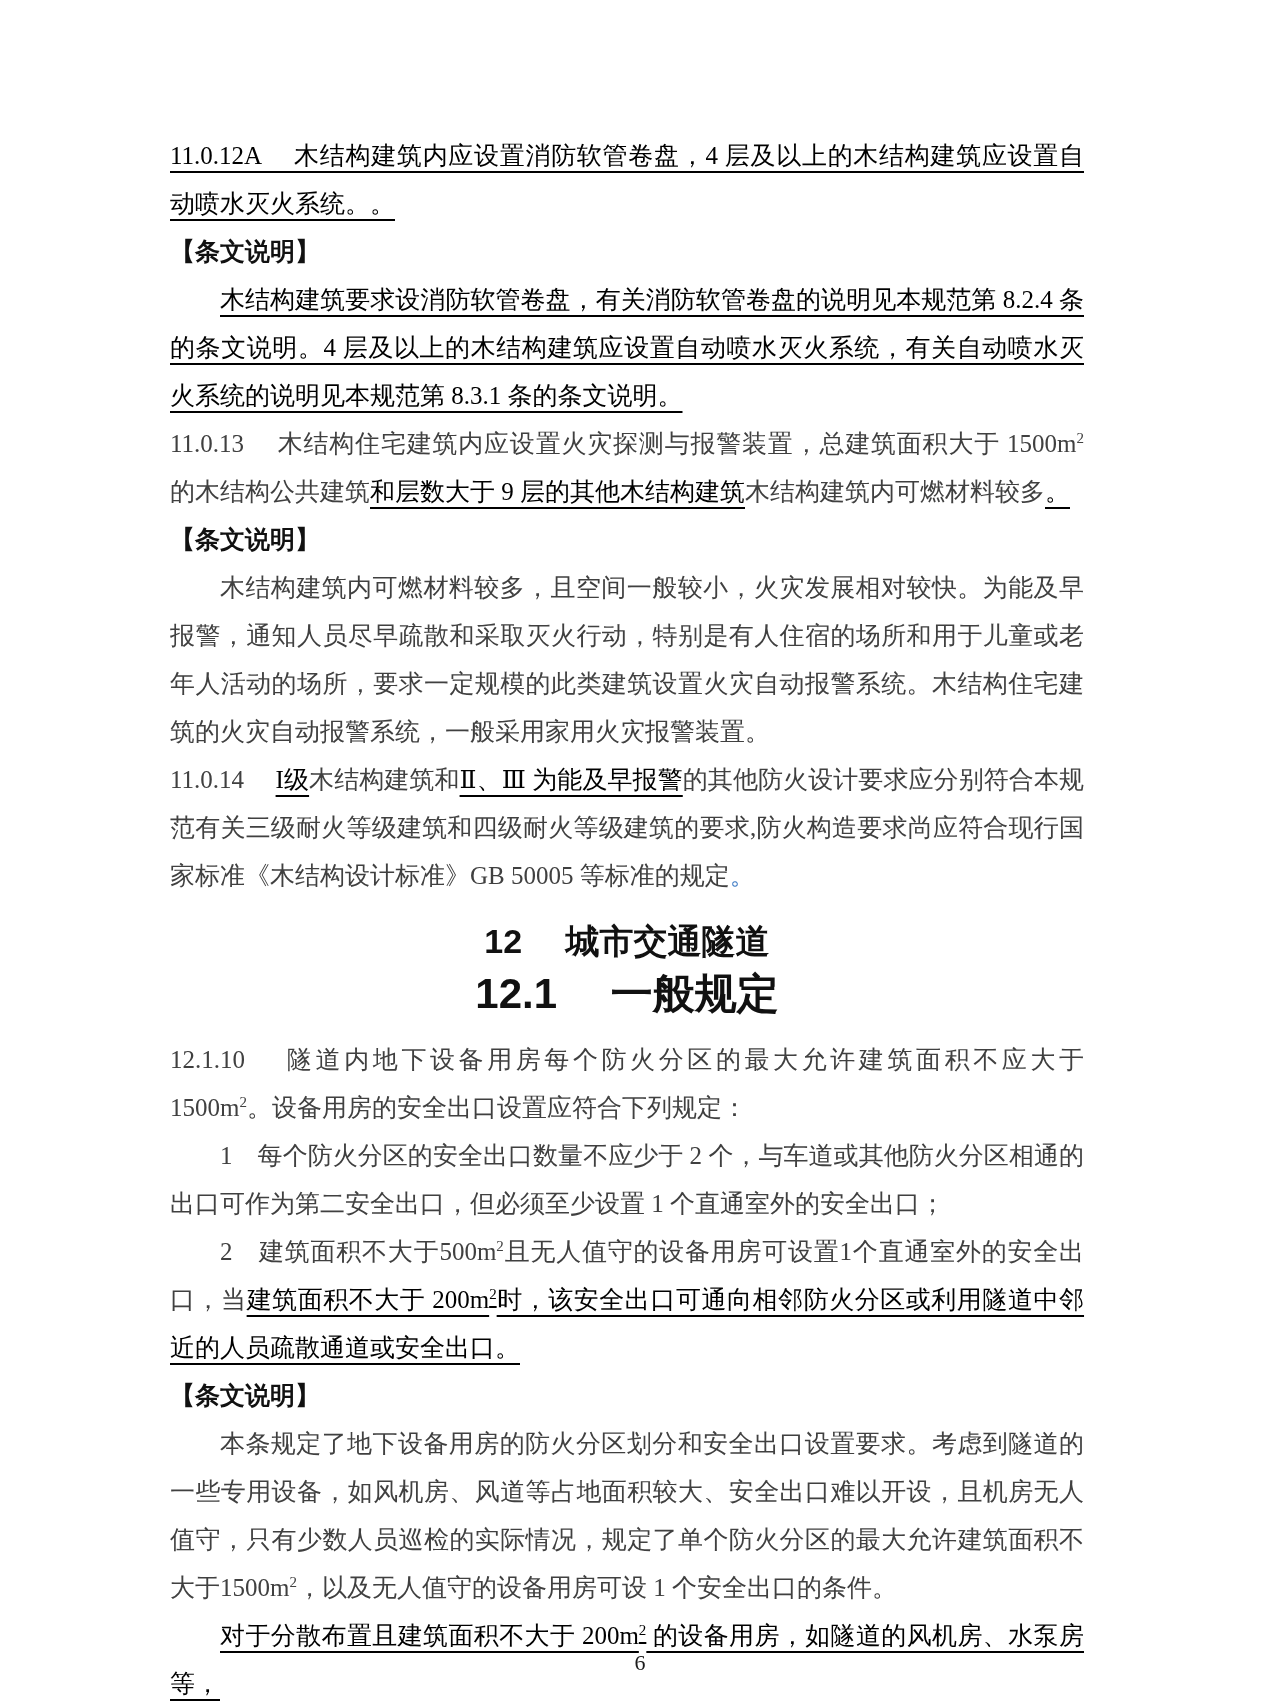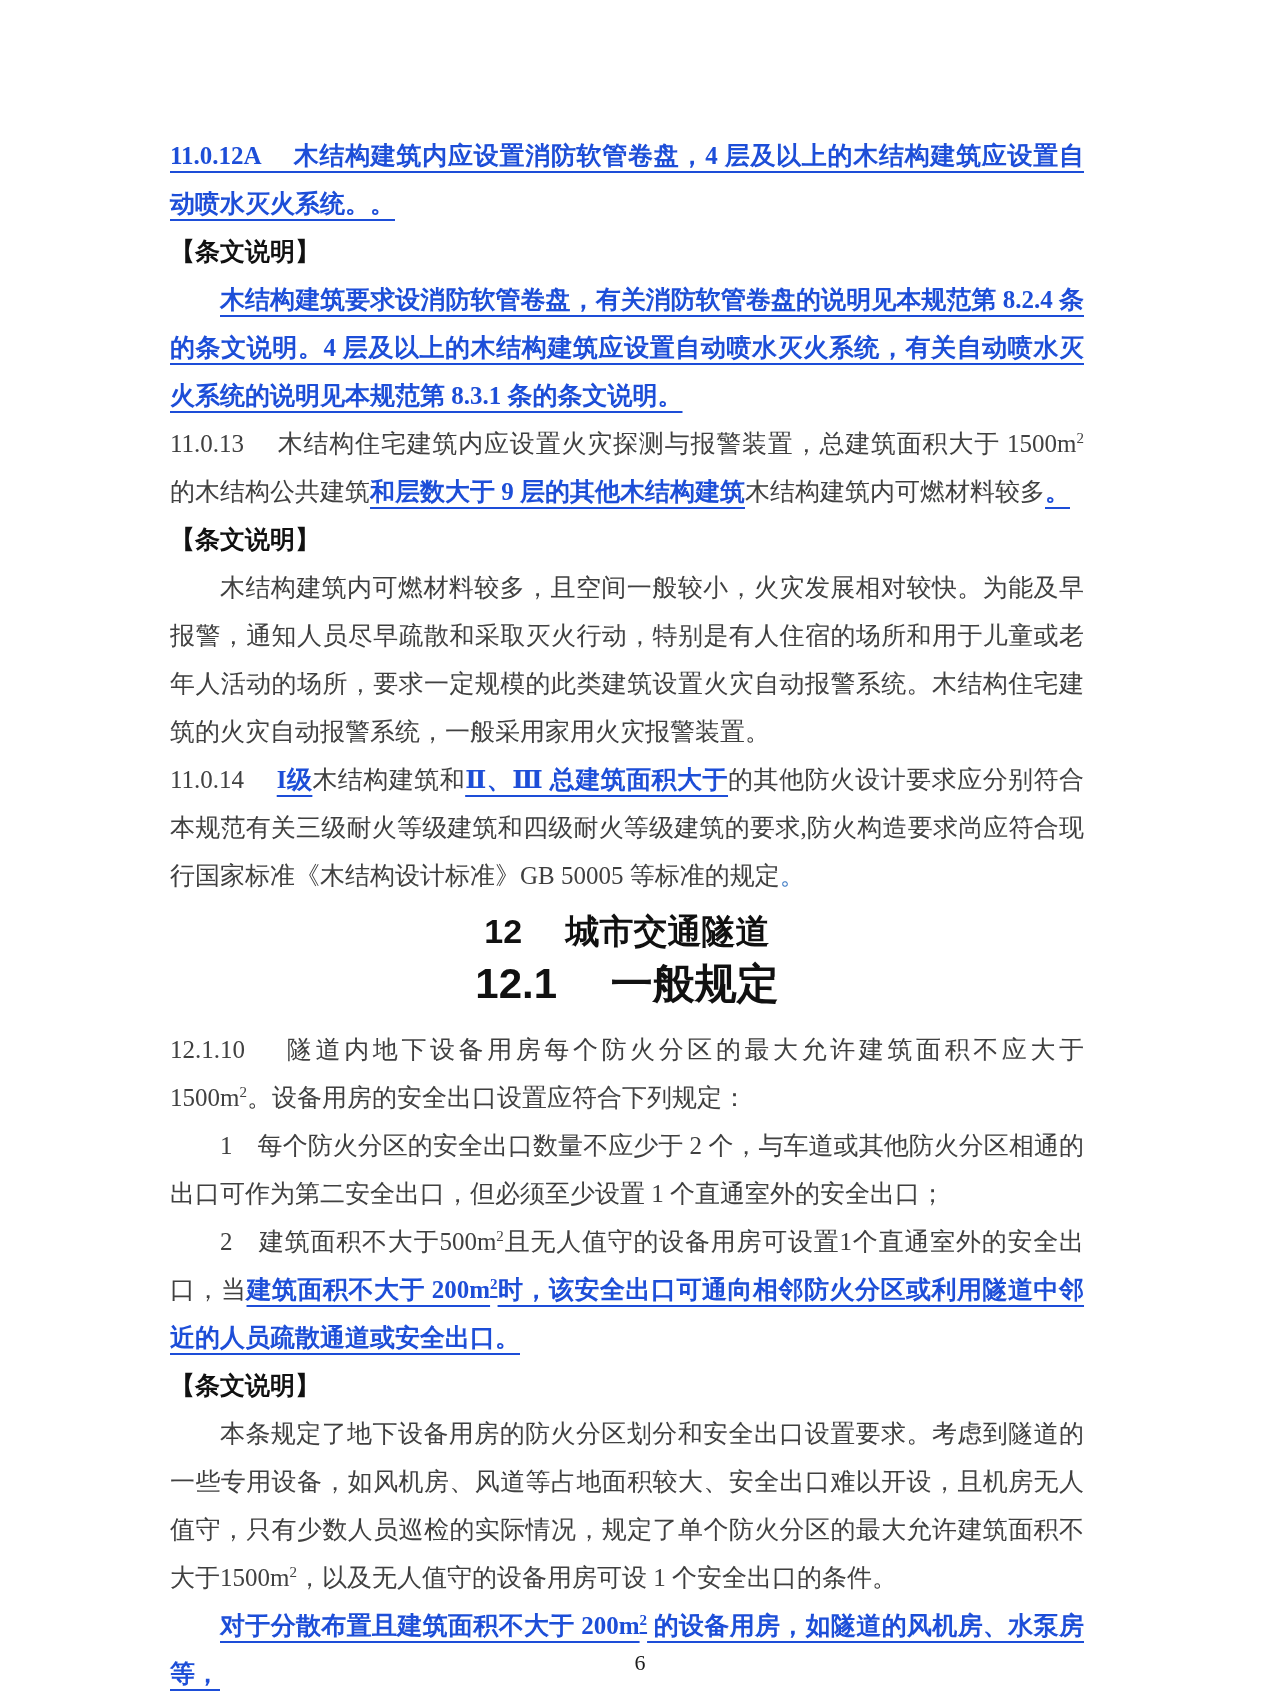--- a/index.html
+++ b/index.html
@@ -34,39 +34,38 @@
     color:#111111;
   }
   .h1 {
     text-align:center;
     text-indent:0;
     font-family:"Liberation Sans","DejaVu Sans",sans-serif;
     font-weight:bold;
     font-size:34px;
     line-height:54px;
     color:#111111;
-    margin-top:4px;
+    margin-top:14px;
   }
   .h2 {
     text-align:center;
     text-indent:0;
     font-family:"Liberation Sans","DejaVu Sans",sans-serif;
     font-weight:bold;
     font-size:42px;
     line-height:52px;
     color:#111111;
     margin-bottom:16px;
   }
   .run-black { color:#404040;font-family:Liberation Serif, serif; }
   .run-red {
-    color:#1d4ed8;
+    color:#000000;
     text-decoration:underline;
     text-decoration-thickness:2px;
     text-underline-offset:7px;
-    font-weight:bold;
   }
   .run-blue { color:#3a78c3; }
   .sup {
     font-size:15px;
     vertical-align:super;
     line-height:0;
   }
   .footer {
     position:absolute;
     left:0;
@@ -81,21 +80,21 @@
 <body>
 
 <div class="page">
   <div class="content">
       <div class="block clause"><span class="run-red">11.0.12A　 木结构建筑内应设置消防软管卷盘，4 层及以上的木结构建筑应设置自动喷水灭火系统。。 </span></div>
       <div class="block label"><span>【条文说明】</span></div>
       <div class="block para"><span class="run-red">木结构建筑要求设消防软管卷盘，有关消防软管卷盘的说明见本规范第 8.2.4 条的条文说明。4 层及以上的木结构建筑应设置自动喷水灭火系统，有关自动喷水灭火系统的说明见本规范第 8.3.1 条的条文说明。 </span></div>
       <div class="block clause"><span class="run-black">11.0.13　 木结构住宅建筑内应设置火灾探测与报警装置，总建筑面积大于 1500m</span><span class="run-black sup">2</span><span class="run-black"> 的木结构公共建筑</span><span class="run-red">和层数大于 9 层的其他木结构建筑</span><span class="run-black">木结构建筑内可燃材料较多</span><span class="run-red">。</span></div>
       <div class="block label"><span>【条文说明】</span></div>
       <div class="block para"><span class="run-black">木结构建筑内可燃材料较多，且空间一般较小，火灾发展相对较快。为能及早报警，通知人员尽早疏散和采取灭火行动，特别是有人住宿的场所和用于儿童或老年人活动的场所，要求一定规模的此类建筑设置火灾自动报警系统。木结构住宅建筑的火灾自动报警系统，一般采用家用火灾报警装置。</span></div>
-      <div class="block clause"><span class="run-black">11.0.14　 </span><span class="run-red">I级</span><span class="run-black">木结构建筑和</span><span class="run-red">Ⅱ、Ⅲ 总建筑面积大于</span><span class="run-black">的其他防火设计要求应分别符合本规范有关三级耐火等级建筑和四级耐火等级建筑的要求,防火构造要求尚应符合现行国家标准《木结构设计标准》GB 50005 等标准的规定</span><span class="run-blue">。</span></div>
+      <div class="block clause"><span class="run-black">11.0.14　 </span><span class="run-red">I级</span><span class="run-black">木结构建筑和</span><span class="run-red">Ⅱ、Ⅲ 为能及早报警</span><span class="run-black">的其他防火设计要求应分别符合本规范有关三级耐火等级建筑和四级耐火等级建筑的要求,防火构造要求尚应符合现行国家标准《木结构设计标准》GB 50005 等标准的规定</span><span class="run-blue">。</span></div>
       <div class="block h1"><span>12　 城市交通隧道</span></div>
       <div class="block h2"><span>12.1　 一般规定</span></div>
       <div class="block clause"><span class="run-black">12.1.10　 隧道内地下设备用房每个防火分区的最大允许建筑面积不应大于 1500m</span><span class="run-black sup">2</span><span class="run-black">。设备用房的安全出口设置应符合下列规定：</span></div>
       <div class="block para"><span class="run-black">1　每个防火分区的安全出口数量不应少于 2 个，与车道或其他防火分区相通的出口可作为第二安全出口，但必须至少设置 1 个直通室外的安全出口；</span></div>
       <div class="block para"><span class="run-black">2　建筑面积不大于500m</span><span class="run-black sup">2</span><span class="run-black">且无人值守的设备用房可设置1个直通室外的安全出口，当</span><span class="run-red">建筑面积不大于 200m</span><span class="run-red sup">2</span><span class="run-red">时，该安全出口可通向相邻防火分区或利用隧道中邻近的人员疏散通道或安全出口。 </span></div>
       <div class="block label"><span>【条文说明】</span></div>
       <div class="block para"><span class="run-black">本条规定了地下设备用房的防火分区划分和安全出口设置要求。考虑到隧道的一些专用设备，如风机房、风道等占地面积较大、安全出口难以开设，且机房无人值守，只有少数人员巡检的实际情况，规定了单个防火分区的最大允许建筑面积不大于1500m</span><span class="run-black sup">2</span><span class="run-black">，以及无人值守的设备用房可设 1 个安全出口的条件。</span></div>
       <div class="block para"><span class="run-red">对于分散布置且建筑面积不大于 200m</span><span class="run-red sup">2</span><span class="run-red"> 的设备用房，如隧道的风机房、水泵房等，</span></div>
     </div>
   <div class="footer">6</div>

